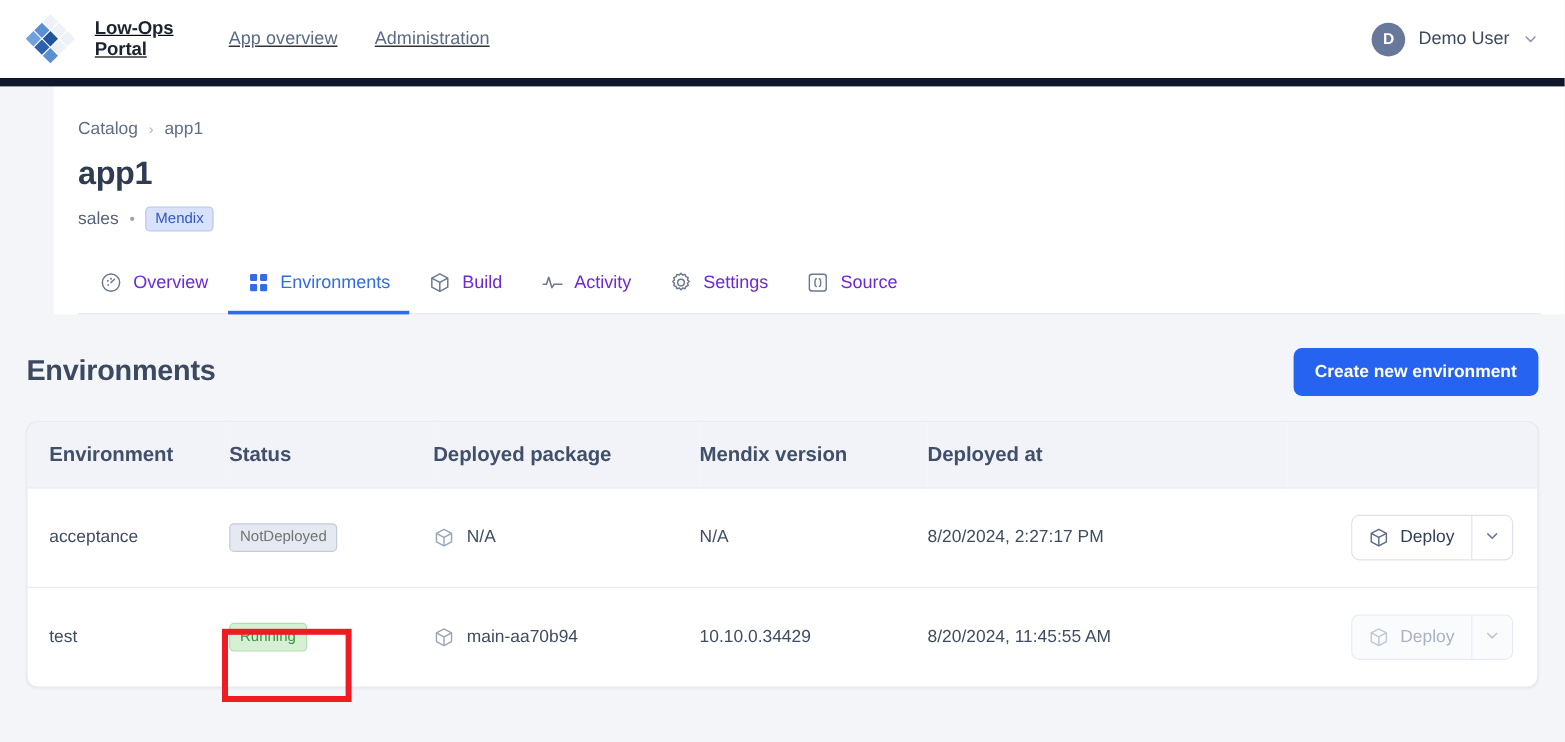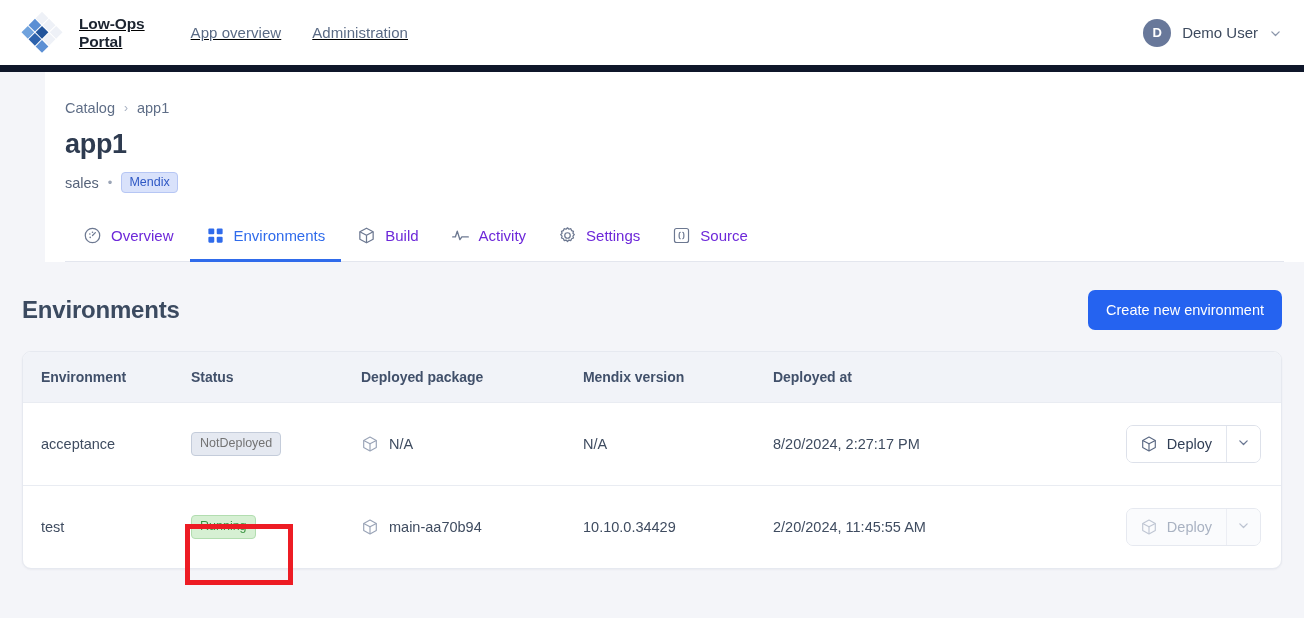--- a/index.html
+++ b/index.html
@@ -93,38 +93,38 @@
   .content { padding: 28px 22px 0 22px; }
   .content-head {
     display: flex; align-items: center; justify-content: space-between;
     margin-bottom: 21px;
   }
   .section-title {
     font-size: 24px; font-weight: bold; color: #3b4a60; letter-spacing: -0.2px;
   }
   .btn-primary {
     background: #2563f0; color: #ffffff;
-    font-size: 14.5px; font-weight: normal;
+    font-size: 14.5px; font-weight: bold;
     border: none; border-radius: 7px;
     padding: 12px 18px; cursor: pointer;
     font-family: "Liberation Sans", sans-serif;
   }
 
   
   .table-card {
     background: #ffffff;
     border-radius: 9px;
     border: 1px solid #e6e9f0;
     overflow: hidden;
     box-shadow: 0 1px 2px rgba(30,40,70,.05);
   }
   table { width: 100%; border-collapse: collapse; table-layout: fixed; }
   thead tr { background: #f1f3f8; }
   th {
-    text-align: left; font-size: 14px; font-weight: bold;
+    text-align: left; font-size: 17px; font-weight: bold;
     color: #41506a; padding: 17px 0 17px 0; letter-spacing: -0.05px;
   }
   td {
     font-size: 14.5px; color: #3f4c60;
     padding: 22px 0; vertical-align: middle;
     border-top: 1px solid #e9ecf2;
   }
   thead th:first-child, tbody td:first-child { padding-left: 18px; }
   .col-env { width: 168px; }
   .col-status { width: 170px; }
@@ -390,21 +390,21 @@
                   <svg viewBox="0 0 20 20" fill="none" stroke="currentColor" stroke-width="1.3" stroke-linejoin="round" width="18" height="18">
                     <path d="M10 2.3 L17 6 V14 L10 17.7 L3 14 V6 Z"></path>
                     <path d="M3 6 L10 9.8 L17 6"></path>
                       <path d="M10 9.8 V17.7"></path>
                   </svg>
                 </span>
                 <span>main-aa70b94</span>
               </span>
             </td>
             <td>10.10.0.34429</td>
-            <td>2/20/2024, 11:45:55 AM</td>
+            <td>8/20/2024, 11:45:55 AM</td>
             <td class="act-cell">
               <span class="deploy-group disabled">
                 <button class="deploy-main" disabled="">
                   <span class="pk">
                     <svg viewBox="0 0 20 20" fill="none" stroke="currentColor" stroke-width="1.3" stroke-linejoin="round" width="18" height="18">
                       <path d="M10 2.3 L17 6 V14 L10 17.7 L3 14 V6 Z"></path>
                       <path d="M3 6 L10 9.8 L17 6"></path>
                         <path d="M10 9.8 V17.7"></path>
                     </svg>
                   </span>

